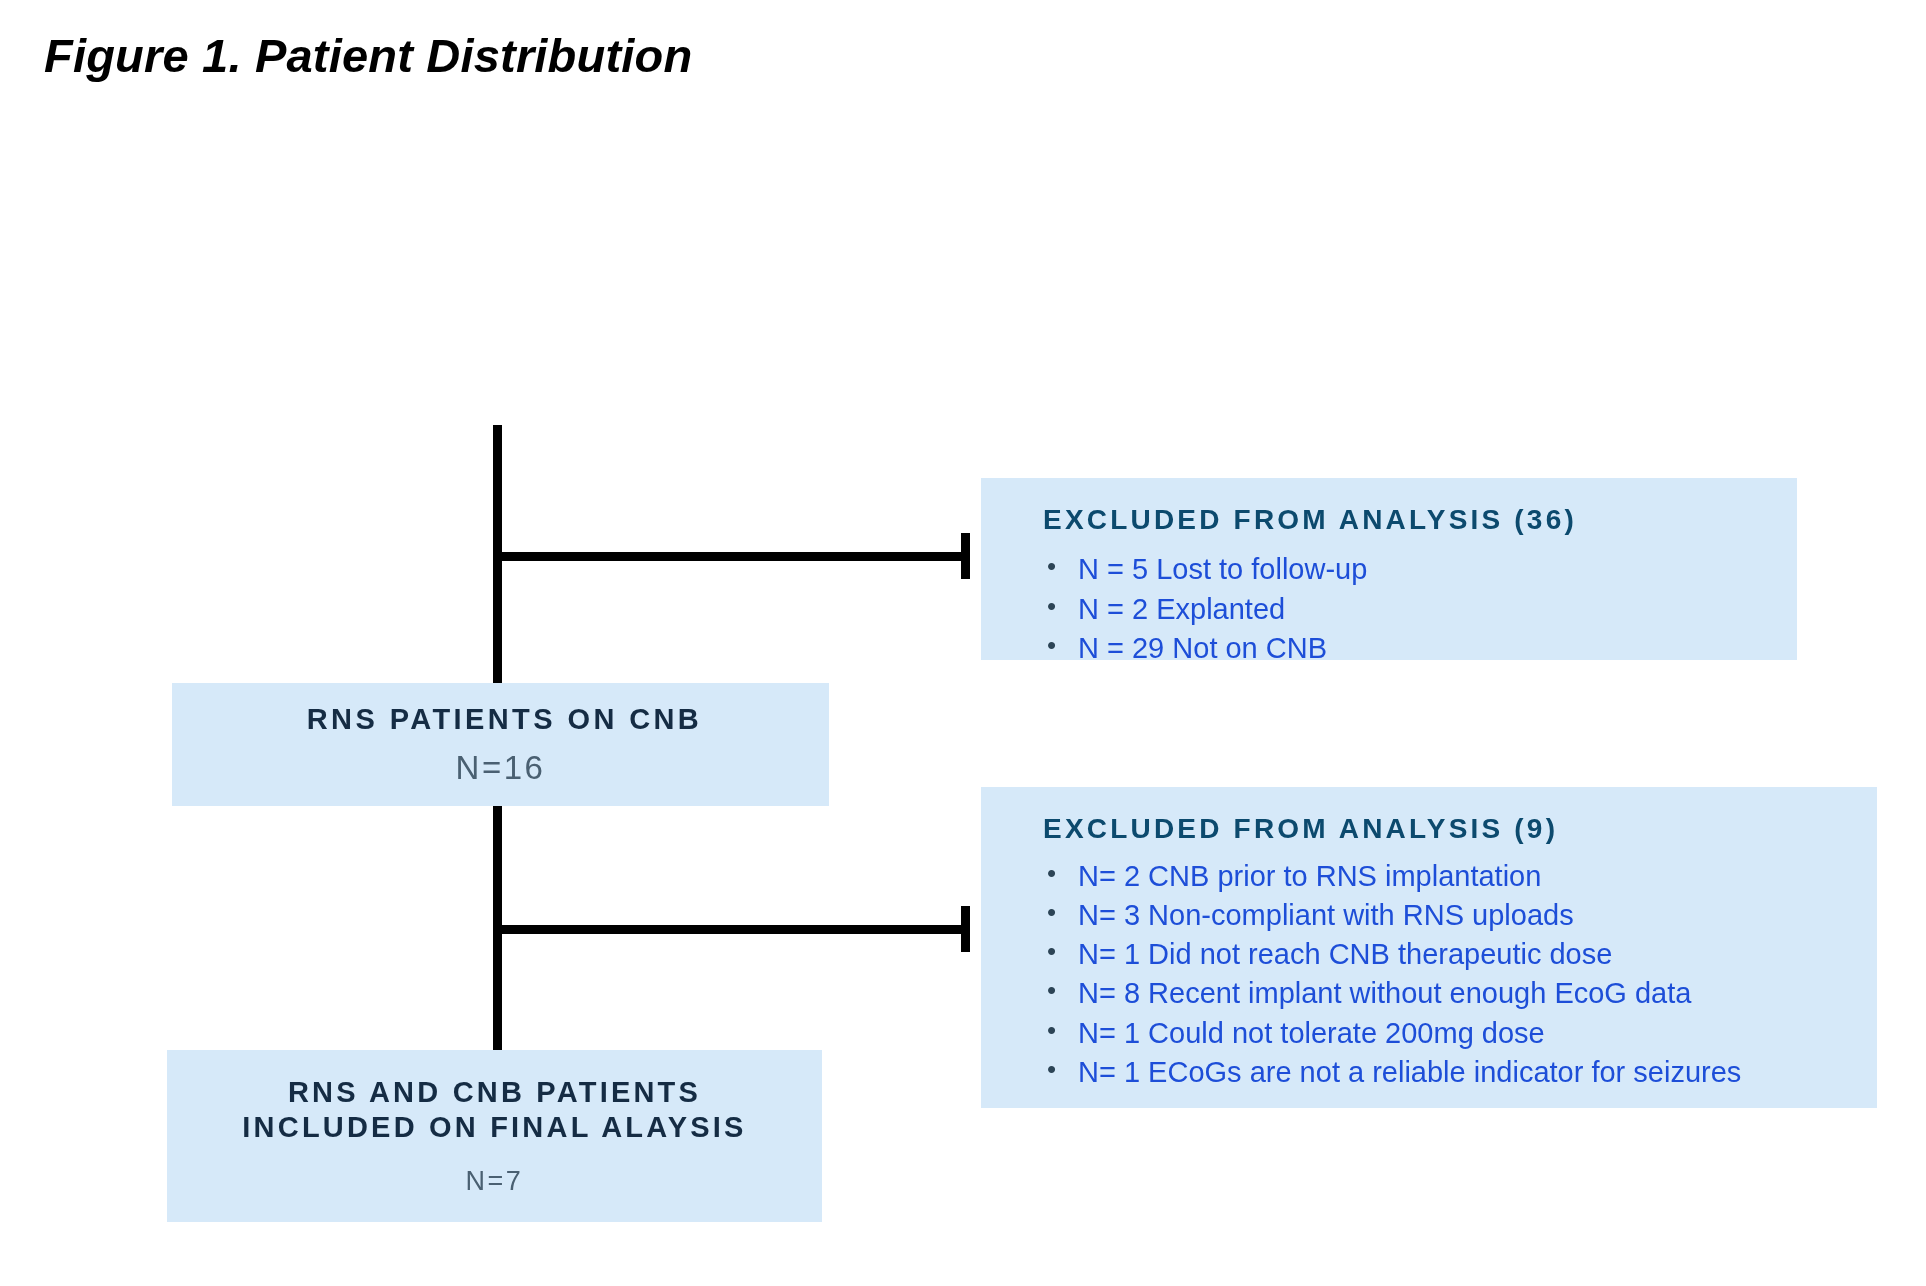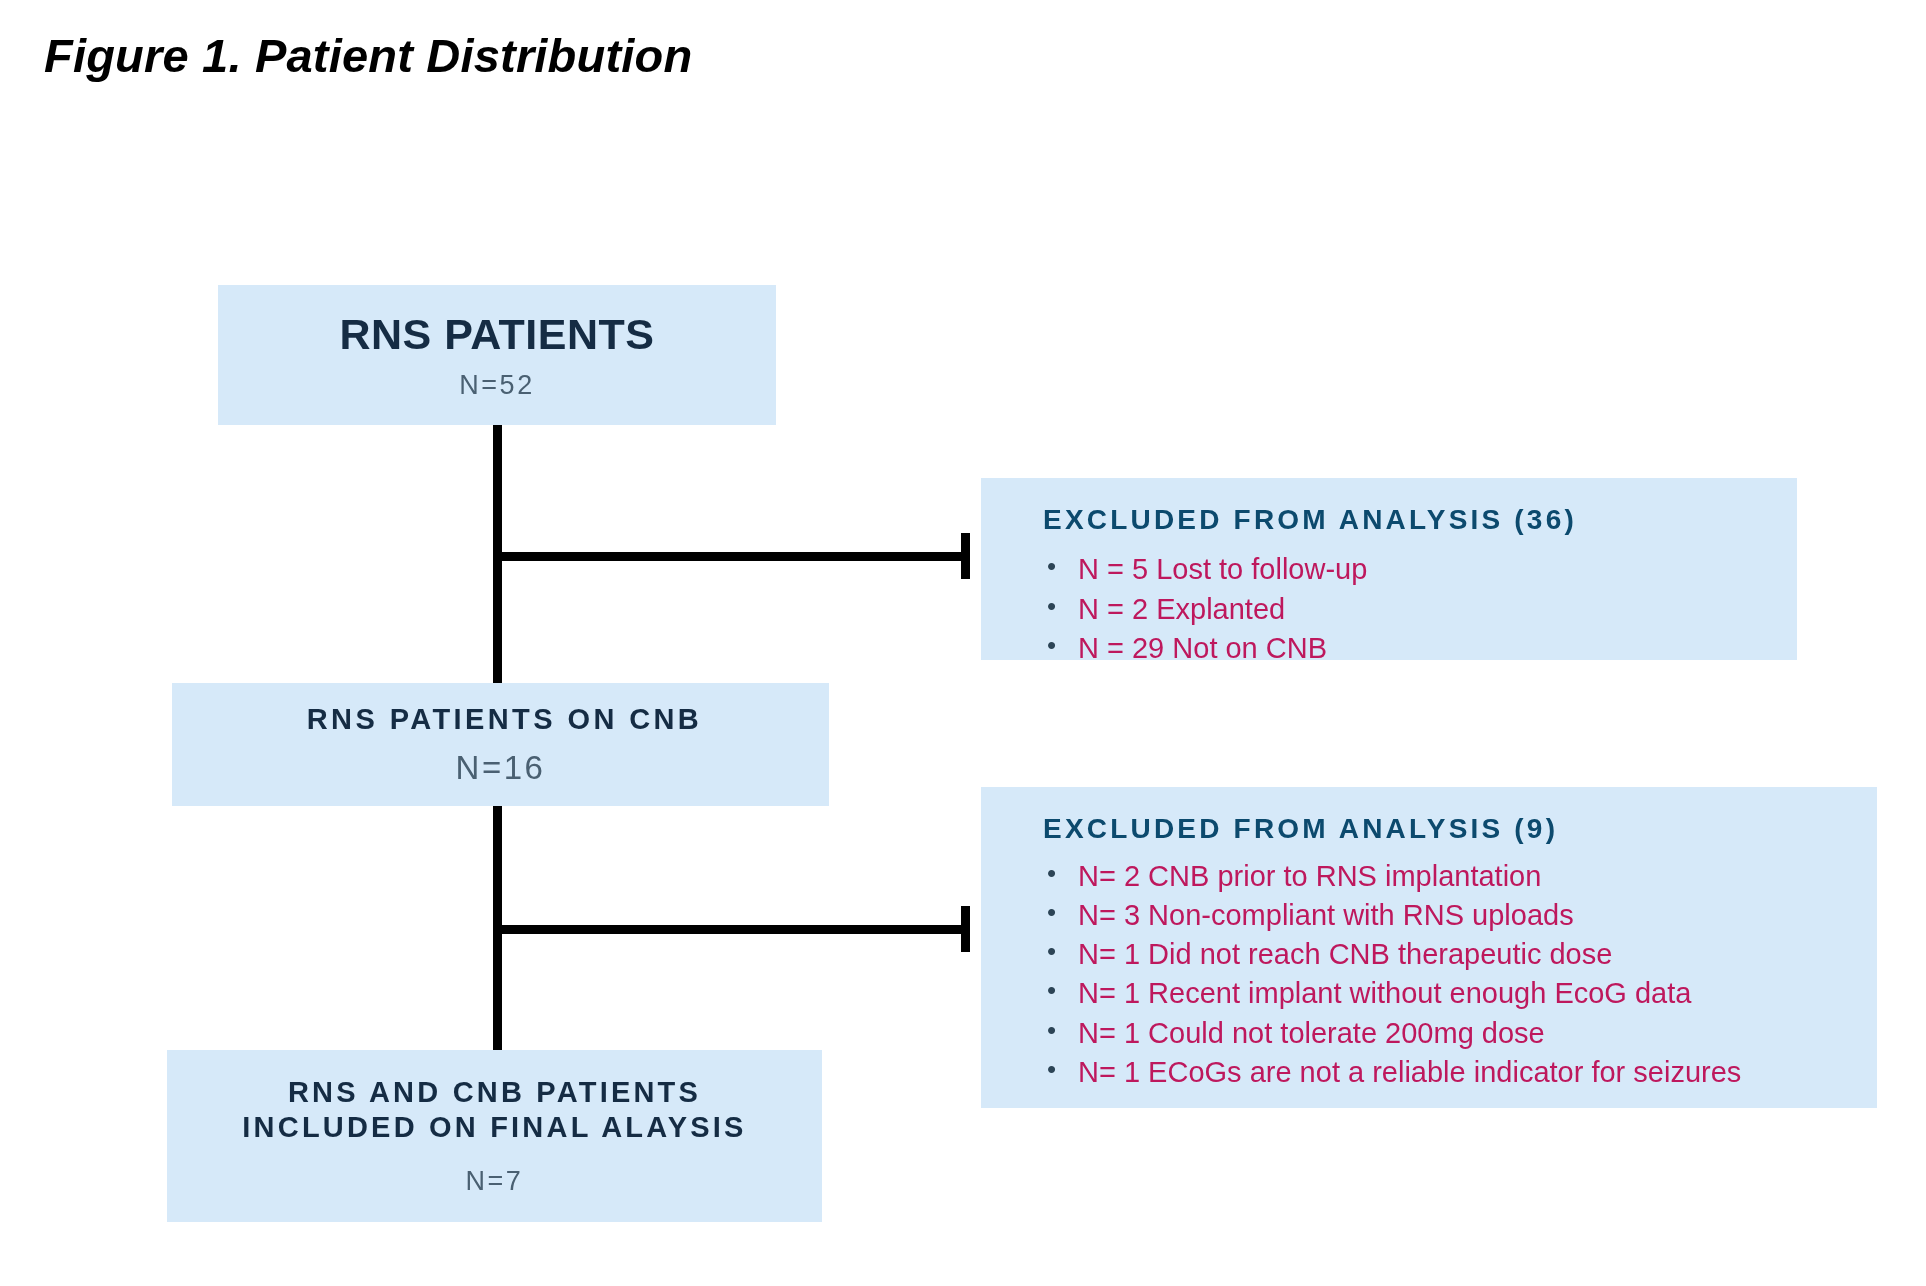--- a/index.html
+++ b/index.html
@@ -92,21 +92,21 @@
   }
   #box-excluded-9 .excluded-heading { margin-bottom: 12px; }
 
   .excluded-list {
     list-style: none;
     margin: 0;
     padding: 0;
   }
   .excluded-list li {
     position: relative;
-    color: #be185d;
+    color: #1d4ed8;
     font-size: 29px;
     line-height: 1.37;
     padding-left: 35px;
     white-space: nowrap;
   }
   .excluded-list li::before {
     content: "\2022";
     position: absolute;
     left: 4px;
     top: -1px;
@@ -154,24 +154,20 @@
 
   <div class="vline" id="connector-trunk-top"></div>
   <div class="vline" id="connector-trunk-bottom"></div>
 
   <div class="hline" id="connector-branch-1"></div>
   <div class="tip" id="connector-tip-1"></div>
 
   <div class="hline" id="connector-branch-2"></div>
   <div class="tip" id="connector-tip-2"></div>
 
-  <div class="flow-box centered" id="box-rns-patients">
-    <div class="box-heading">RNS PATIENTS</div>
-    <div class="box-count">N=52</div>
-  </div>
 
   <div class="excluded-box" id="box-excluded-36">
     <div class="excluded-heading">EXCLUDED FROM ANALYSIS (36)</div>
     <ul class="excluded-list">
       <li>N = 5 Lost to follow-up</li>
       <li>N = 2 Explanted</li>
       <li>N = 29 Not on CNB</li>
     </ul>
   </div>
 
@@ -179,21 +175,21 @@
     <div class="box-heading">RNS PATIENTS ON CNB</div>
     <div class="box-count">N=16</div>
   </div>
 
   <div class="excluded-box" id="box-excluded-9">
     <div class="excluded-heading">EXCLUDED FROM ANALYSIS (9)</div>
     <ul class="excluded-list">
       <li>N= 2 CNB prior to RNS implantation</li>
       <li>N= 3 Non-compliant with RNS uploads</li>
       <li>N= 1 Did not reach CNB therapeutic dose</li>
-      <li>N= 1 Recent implant without enough EcoG data</li>
+      <li>N= 8 Recent implant without enough EcoG data</li>
       <li>N= 1 Could not tolerate 200mg dose</li>
       <li>N= 1 ECoGs are not a reliable indicator for seizures</li>
     </ul>
   </div>
 
   <div class="flow-box centered" id="box-final-included">
     <div class="box-heading">RNS AND CNB PATIENTS</div>
     <div class="box-heading">INCLUDED ON FINAL ALAYSIS</div>
     <div class="box-count">N=7</div>
   </div>

